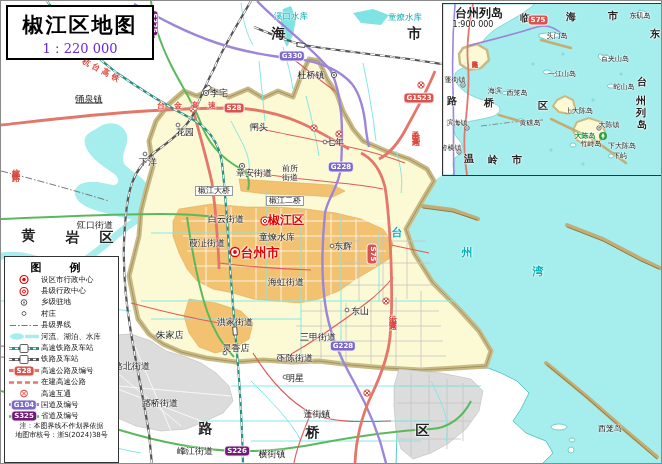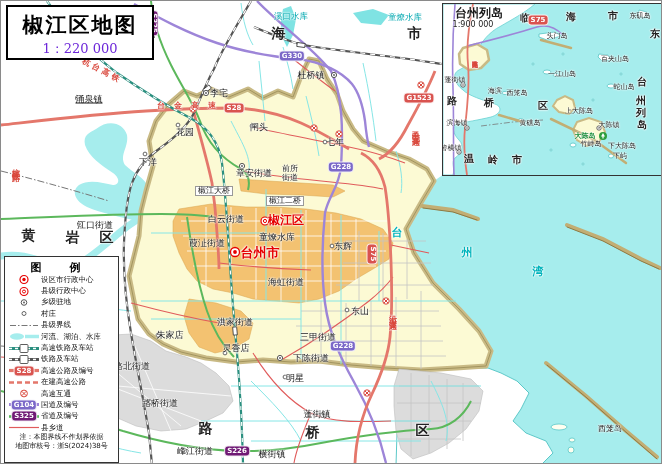--- a/index.html
+++ b/index.html
@@ -320,21 +320,21 @@
       <span class="lbl small" style="left: 289px; top: 177px;">街道</span>
       <span class="lbl" style="left: 147px; top: 161px;">下洋</span>
       <span class="lbl" style="left: 94px; top: 224px;">江口街道</span>
       <span class="lbl" style="left: 225px; top: 218px;">白云街道</span>
       <span class="lbl" style="left: 276px; top: 236px;">童燎水库</span>
       <span class="lbl" style="left: 206px; top: 242px;">葭沚街道</span>
       <span class="lbl" style="left: 285px; top: 281px;">海虹街道</span>
       <span class="lbl" style="left: 342px; top: 245px;">东辉</span>
       <span class="lbl" style="left: 359px; top: 310px;">东山</span>
       <span class="lbl" style="left: 317px; top: 336px;">三甲街道</span>
-      <span class="lbl" style="left: 310px; top: 357px;">下陈街道</span>
+      <span class="lbl" style="left: 294px; top: 357px;">下陈街道</span>
       <span class="lbl" style="left: 294px; top: 377px;">明星</span>
       <span class="lbl" style="left: 234px; top: 321px;">洪家街道</span>
       <span class="lbl" style="left: 169px; top: 334px;">朱家店</span>
       <span class="lbl" style="left: 235px; top: 347px;">灵香店</span>
       <span class="lbl" style="left: 131px; top: 365px;">路北街道</span>
       <span class="lbl" style="left: 159px; top: 402px;">路桥街道</span>
       <span class="lbl" style="left: 194px; top: 450px;">峰江街道</span>
       <span class="lbl" style="left: 271px; top: 453px;">横街镇</span>
       <span class="lbl" style="left: 316px; top: 413px;">蓬街镇</span>
       <span class="lbl bridge" style="left: 213px; top: 190px;">椒江大桥</span>
@@ -577,26 +577,18 @@
         </div>
         <div class="lg-row">
           <span class="lg-sym">
             <svg width="32" height="11">
               <path d="M1,5.5 H31" stroke="#5cb85c" stroke-width="2.6"></path>
             </svg>
             <span class="badge provincial">S325</span>
           </span>
           <span class="lg-lbl">省道及编号</span>
         </div>
-        <div class="lg-row">
-          <span class="lg-sym">
-            <svg width="32" height="11">
-              <path d="M1,5.5 H31" stroke="#e05b5b" stroke-width="1.2"></path>
-            </svg>
-          </span>
-          <span class="lg-lbl">县乡道</span>
-        </div>
       </div>
     <div class="lg-note">注：本图界线不作划界依据</div>
     <div class="lg-note">地图审核号：浙S(2024)38号</div>
   </div>
 
 </div>
 
 </body></html>

